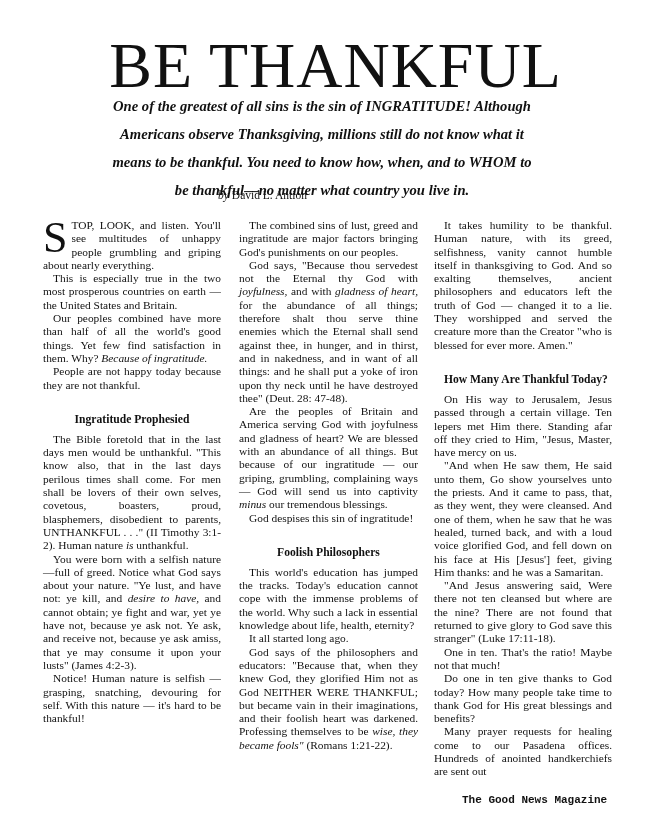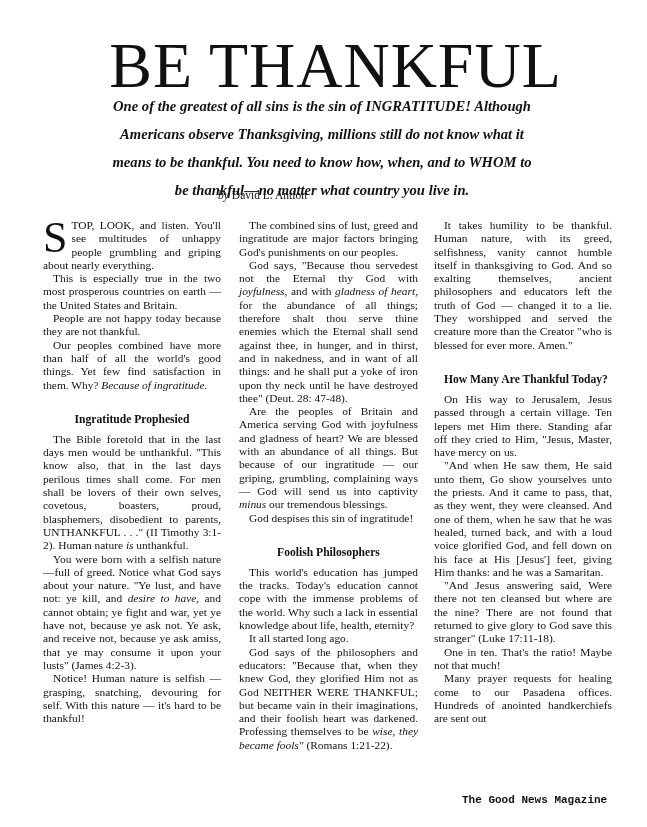--- a/index.html
+++ b/index.html
@@ -27,22 +27,22 @@
 <h1 class="title">BE THANKFUL</h1>
 <p class="dek">One of the greatest of all sins is the sin of INGRATITUDE! Although Americans observe Thanksgiving, millions still do not know what it means to be thankful. You need to know how, when, and to WHOM to be thankful—no matter what country you live in.</p>
 <div class="byline">
   <span class="by">by</span>
   <span>David L. Antion</span>
 </div>
 
 <div class="col col1">
   <p class="noindent"><span class="dropcap">S</span><span class="sc">TOP, LOOK,</span><span> and listen. You'll see multitudes of unhappy people grumbling and griping about nearly everything.</span></p>
   <p>This is especially true in the two most prosperous countries on earth — the United States and Britain.</p>
+  <p><span>Our peoples combined have more than half of all the world's good things. Yet few find satisfaction in them. Why? </span><i>Because of ingratitude.</i></p>
   <p>People are not happy today because they are not thankful.</p>
-  <p><span>Our peoples combined have more than half of all the world's good things. Yet few find satisfaction in them. Why? </span><i>Because of ingratitude.</i></p>
   <h3>Ingratitude Prophesied</h3>
   <p><span>The Bible foretold that in the last days men would be unthankful. "This know also, that in the last days perilous times shall come. For men shall be lovers of their own selves, covetous, boasters, proud, blasphemers, disobedient to parents, </span><span class="sc">UNTHANKFUL . . .</span><span>" (II Timothy 3:1-2). Human nature </span><i>is</i><span> unthankful.</span></p>
   <p><span>You were born with a selfish nature —full of greed. Notice what God says about your nature. "Ye lust, and have not: ye kill, and </span><i>desire to have,</i><span> and cannot obtain; ye fight and war, yet ye have not, because ye ask not. Ye ask, and receive not, because ye ask amiss, that ye may consume it upon your lusts" (James 4:2-3).</span></p>
   <p>Notice! Human nature is selfish — grasping, snatching, devouring for self. With this nature — it's hard to be thankful!</p>
 </div>
 
 <div class="col col2">
   <p>The combined sins of lust, greed and ingratitude are major factors bringing God's punishments on our peoples.</p>
   <p><span>God says, "Because thou servedest not the Eternal thy God with </span><i>joyfulness,</i><span> and with </span><i>gladness of heart,</i><span> for the abundance of all things; therefore shalt thou serve thine enemies which the Eternal shall send against thee, in hunger, and in thirst, and in nakedness, and in want of all things: and he shall put a yoke of iron upon thy neck until he have destroyed thee" (Deut. 28: 47-48).</span></p>
   <p><span>Are the peoples of Britain and America serving God with joyfulness and gladness of heart? We are blessed with an abundance of all things. But because of our ingratitude — our griping, grumbling, complaining ways — God will send us into captivity </span><i>minus</i><span> our tremendous blessings.</span></p>
@@ -53,16 +53,17 @@
   <p><span>God says of the philosophers and educators: "Because that, when they knew God, they glorified Him not as God </span><span class="sc">NEITHER WERE THANKFUL</span><span>; but became vain in their imaginations, and their foolish heart was darkened. Professing themselves to be </span><i>wise, they became fools"</i><span> (Romans 1:21-22).</span></p>
 </div>
 
 <div class="col col3">
   <p>It takes humility to be thankful. Human nature, with its greed, selfishness, vanity cannot humble itself in thanksgiving to God. And so exalting themselves, ancient philosophers and educators left the truth of God — changed it to a lie. They worshipped and served the creature more than the Creator "who is blessed for ever more. Amen."</p>
   <h3 class="left">How Many Are Thankful Today?</h3>
   <p>On His way to Jerusalem, Jesus passed through a certain village. Ten lepers met Him there. Standing afar off they cried to Him, "Jesus, Master, have mercy on us.</p>
   <p>"And when He saw them, He said unto them, Go show yourselves unto the priests. And it came to pass, that, as they went, they were cleansed. And one of them, when he saw that he was healed, turned back, and with a loud voice glorified God, and fell down on his face at His [Jesus'] feet, giving Him thanks: and he was a Samaritan.</p>
   <p>"And Jesus answering said, Were there not ten cleansed but where are the nine? There are not found that returned to give glory to God save this stranger" (Luke 17:11-18).</p>
   <p>One in ten. That's the ratio! Maybe not that much!</p>
+  <p>Do one in ten give thanks to God today? How many people take time to thank God for His great blessings and benefits?</p>
   <p>Many prayer requests for healing come to our Pasadena offices. Hundreds of anointed handkerchiefs are sent out</p>
 </div>
 
 <div class="footer">The Good News Magazine</div>
 
 </body></html>

